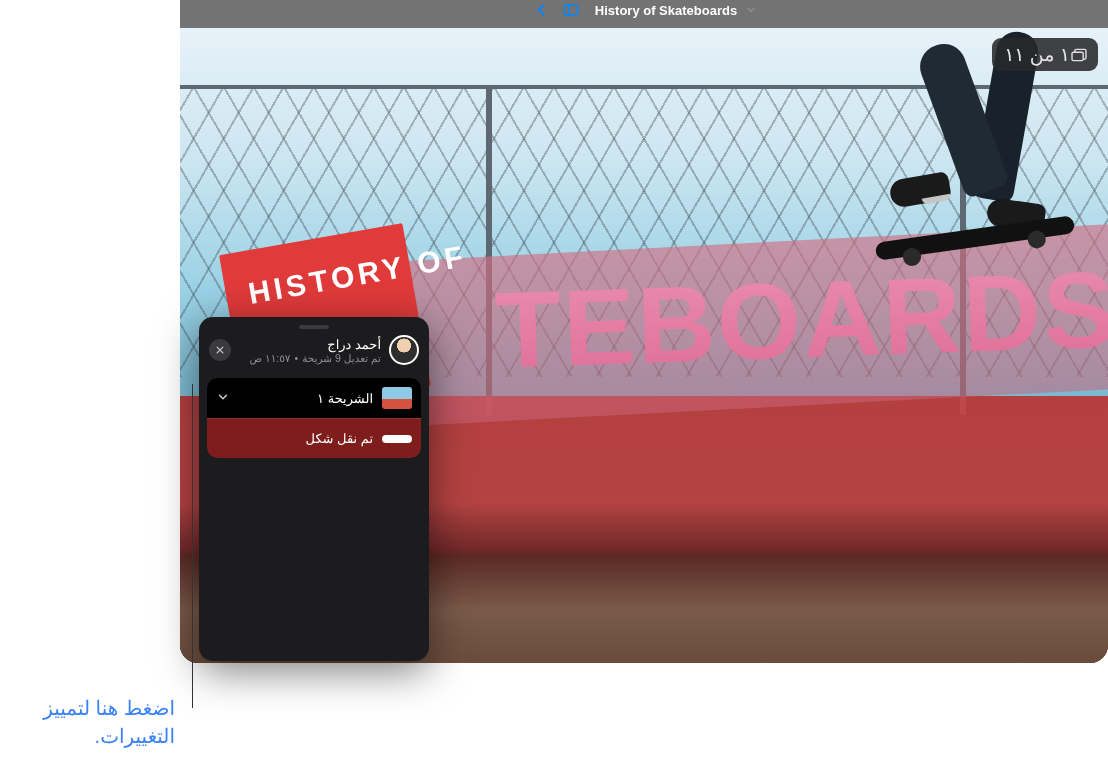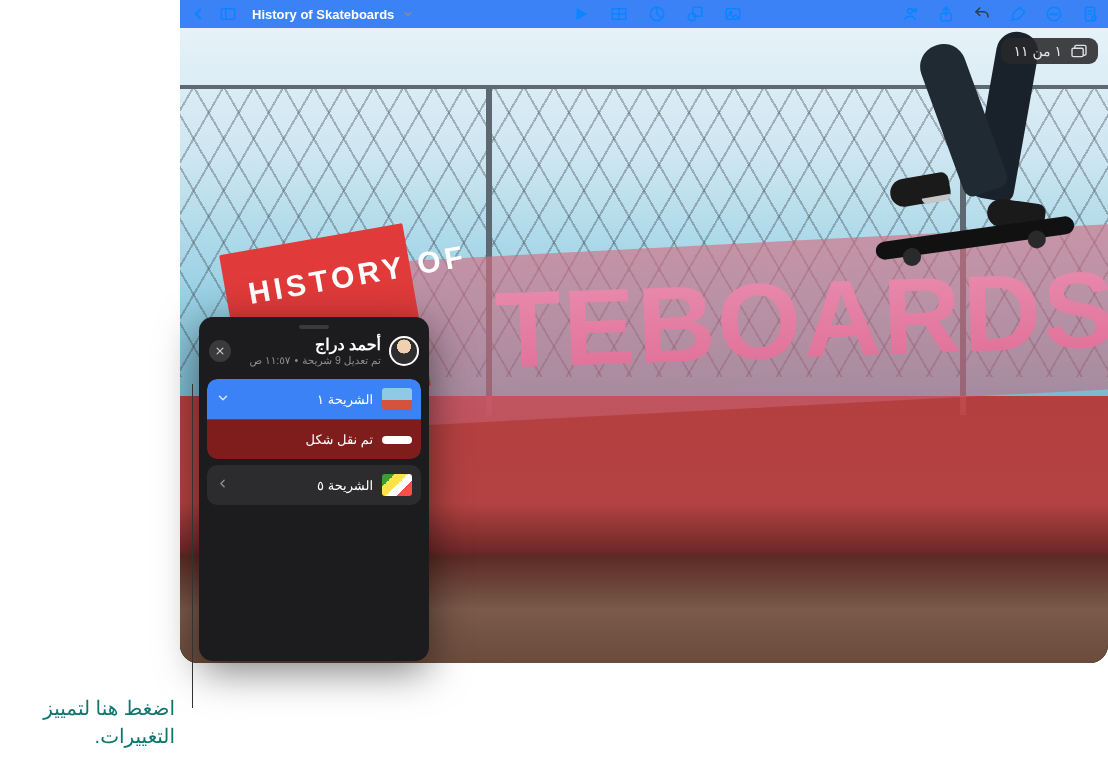--- a/index.html
+++ b/index.html
@@ -15,25 +15,26 @@
       height: 663px;
       position: absolute;
       left: 180px;
       top: 0;
       border-radius: 0 0 18px 18px;
       overflow: hidden;
       background: #000;
     }
     .toolbar {
       height: 28px;
-      background: #3b82f6;
+      background: #737373;
       display: flex;
       align-items: center;
       padding: 0 8px;
       gap: 6px;
+      flex-direction: column;
     }
     .toolbar-left {
       display: flex;
       align-items: center;
       gap: 10px;
       flex: 0 0 auto;
     }
     .toolbar-center {
       flex: 1;
       display: flex;
@@ -197,26 +198,25 @@
       position: absolute;
       bottom: -10px; width: 18px; height: 18px; background: #2a2a2a; border-radius: 50%;
     }
     .skateboard::before { left: 26px; }
     .skateboard::after { right: 30px; }
     .slide-indicator {
       position: absolute;
       top: 10px; right: 10px;
       background: rgba(40,40,42,0.88);
       color: #e4e4e6;
-      font-size: 14px;
+      font-size: 19px;
       padding: 5px 10px 5px 12px;
       border-radius: 9px;
       display: flex;
       align-items: center;
-      gap: 8px;
       direction: rtl;
     }
     .slide-indicator svg { width: 18px; height: 14px; color: #e0e0e4; }
     
     .activity-panel {
       position: absolute;
       left: 199px;
       top: 317px;
       width: 230px;
       height: 344px;
@@ -239,22 +239,22 @@
     }
     .avatar {
       width: 30px; height: 30px;
       border-radius: 50%;
       background: radial-gradient(circle at 50% 35%, #f1d0b0 0 28%, #2e2e2e 29% 100%);
       flex: 0 0 30px;
       box-shadow: 0 0 0 2px #fff inset;
     }
     .panel-header-text { flex: 1; }
     .author-name {
-      font-size: 16px;
-      font-weight: 700;
+      font-size: 13px;
+      font-weight: 400;
     }
     .edit-meta {
       font-size: 10.5px;
       color: #8e8e93;
       display: flex;
       gap: 4px;
     }
     .close-x {
       width: 22px; height: 22px;
       border-radius: 50%;
@@ -269,21 +269,21 @@
       border-radius: 10px;
       display: flex;
       align-items: center;
       padding: 7px 9px;
       gap: 9px;
       margin-top: 6px;
       min-height: 40px;
       cursor: pointer;
     }
     .change-row.selected {
-      background: #3b82f6;
+      background: #000000;
     }
     .change-row.sub {
       border-radius: 0 0 10px 10px;
       margin-top: 0;
       background: #7f1d1d;
       border-top: 1px solid rgba(255,255,255,0.1);
     }
     .change-row.selected + .change-row.sub { }
     .change-group {
       border-radius: 10px;
@@ -319,21 +319,21 @@
       height: 324px;
       background: #333;
     }
     .callout-text {
       position: absolute;
       right: 933px;
       top: 694px;
       direction: rtl;
       text-align: right;
       font-size: 20px;
-      color: #0f766e;
+      color: #3b82f6;
       line-height: 1.4;
       width: 175px;
     }
   </style>
 </head>
 <body>
 
 <div class="app-container">
 
   <div class="toolbar">
@@ -496,28 +496,19 @@
             <polyline points="6 9 12 15 18 9"></polyline>
           </svg>
       </div>
     </div>
     <div class="change-row sub">
       <div class="thumb shape"></div>
       <div class="row-label">تم نقل شكل</div>
     </div>
   </div>
 
-  <div class="change-row">
-    <div class="thumb t5"></div>
-    <div class="row-label">الشريحة ٥</div>
-    <div class="row-chevron dim">
-      <svg width="13" height="13" viewBox="0 0 24 24" fill="none" stroke="currentColor" stroke-width="2.5" stroke-linecap="round" stroke-linejoin="round">
-          <polyline points="15 18 9 12 15 6"></polyline>
-        </svg>
-    </div>
-  </div>
 </div>
 
 <div class="callout-line"></div>
 <div class="callout-text">
   <span>اضغط هنا لتمييز</span><br>
   <span>التغييرات.</span>
 </div>
 
 </body></html>

